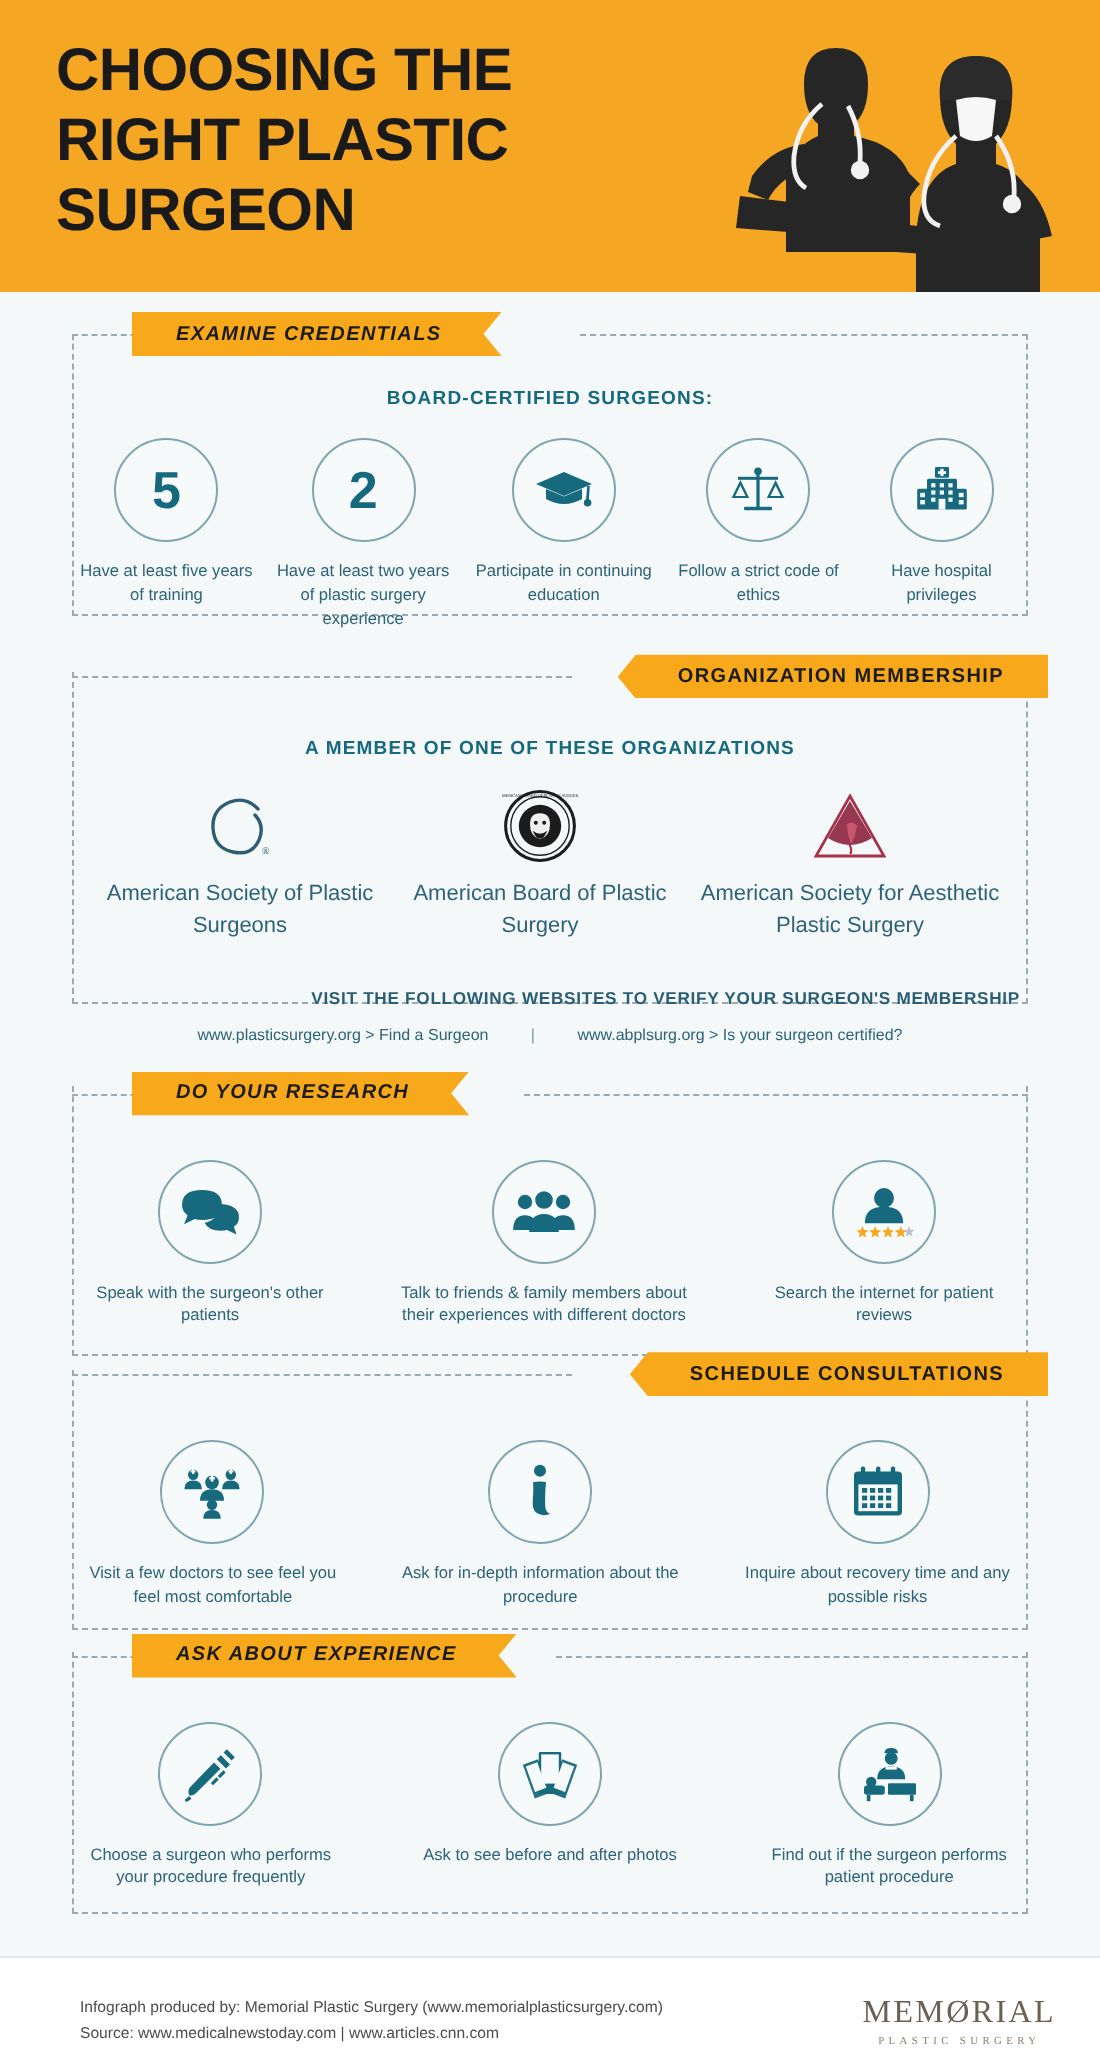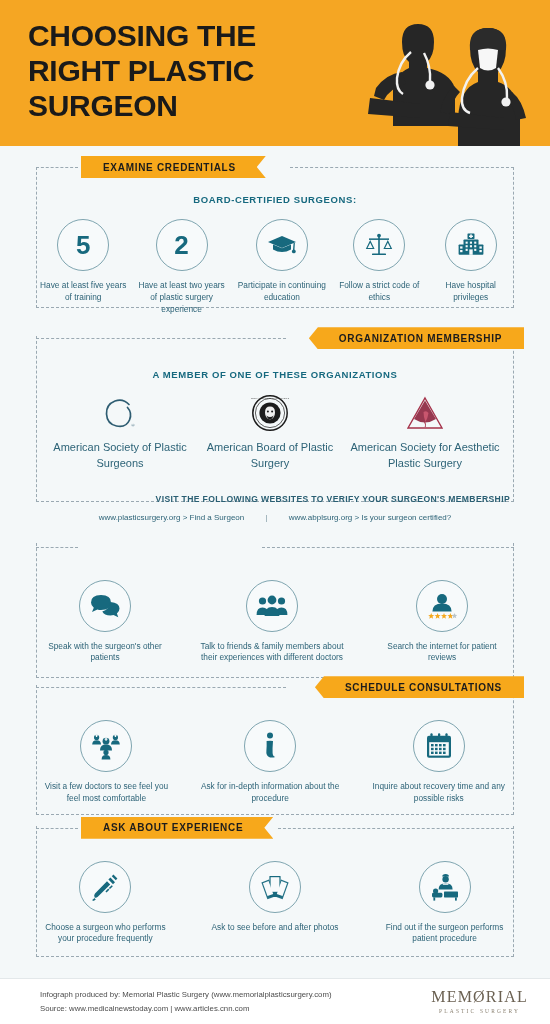--- a/index.html
+++ b/index.html
@@ -36,22 +36,22 @@
     border-top: 1px dashed #9aa9b2;
   }
   .banner {
     position: absolute; top: 0; height: 22px; background: #f7a81b;
     display: flex; align-items: center; z-index: 3;
   }
   .banner span {
     font-size: 10px; font-weight: bold; letter-spacing: 0.7px;
     color: #1c1c1c; text-transform: uppercase; white-space: nowrap;
   }
-  .banner.left { left: 59px; padding: 0 30px 0 22px;
-    clip-path: polygon(0 0, 100% 0, calc(100% - 9px) 50%, 100% 100%, 0 100%); }
+  .banner.left { left: 44px; padding: 0 30px 0 22px;
+    clip-path: polygon(0 0, 100% 0, calc(100% - 9px) 50%, 100% 100%, 0 100%); font-style: italic; }
   .banner.right { right: 4px; padding: 0 22px 0 30px;
     clip-path: polygon(9px 0, 100% 0, 100% 100%, 9px 100%, 0 50%); }
 
   .sec-body { position: relative; padding: 0 18px; }
 
   .subhead {
     text-align: center; font-size: 9.5px; font-weight: bold;
     letter-spacing: 0.6px; color: #16697f; text-transform: uppercase;
   }
 
@@ -80,21 +80,21 @@
     text-align: center; font-size: 8.6px; font-weight: bold;
     letter-spacing: 0.35px; color: #2a5f73; text-transform: uppercase;
   }
   .links { text-align: center; font-size: 8px; color: #2d6377; }
   .links .sep { display: inline-block; width: 40px; color: #7d97a2; }
 
   
   .footer {
     position: absolute; left: 0; bottom: 0; width: 550px; height: 46px;
     background: #ffffff; border-top: 1px solid #e3e8ea;
-    display: flex; align-items: center; justify-content: space-between;
+    display: flex; align-items: flex-end; justify-content: space-between;
     padding: 0 22px 0 40px;
   }
   .fline { font-size: 7.8px; color: #4c4c4c; line-height: 1.75; }
   .flogo { text-align: center; }
   .flogo .m1 { font-size: 16px; letter-spacing: 1.2px; color: #6b6152;
     font-family: "Liberation Serif", serif; line-height: 1; }
   .flogo .m2 { font-size: 5.4px; letter-spacing: 2.2px; color: #8a8070;
     font-family: "Liberation Serif", serif; margin-top: 3px; }
 </style>
 </head>
@@ -285,20 +285,23 @@
         <span>www.abplsurg.org &gt; Is your surgeon certified?</span>
       </div>
     </div>
   </div>
 
   <div class="section" style="padding-top:14px;">
     <div class="frame" style="top:21px; height:135px;"></div>
     <div class="band">
       <div class="band-line" style="left:14px; width:42px;"></div>
       <div class="band-line" style="left:240px; right:14px;"></div>
+      <div class="banner left">
+        <span>DO YOUR RESEARCH</span>
+      </div>
     </div>
     <div class="sec-body" style="padding-top:22px;">
       <div class="row" style="gap:22px;">
 
         <div class="cell" style="width:130px;">
           <div class="circle">
             <svg width="30" height="26" viewBox="0 0 30 26">
               <path class="teal" d="M11 2 q10 0 10 7.5 q0 7.5 -10 7.5 q-2 0 -3.6 -0.5 l-5.4 2.6 l1.8 -4.4 q-2.8 -2.2 -2.8 -5.2 q0 -7.5 10 -7.5z"></path>
               <path class="teal" d="M20.5 9 q9 0.6 9 6.6 q0 3 -2.6 4.8 l1.4 3.8 l-4.8 -2.2 q-1.4 0.4 -3 0.4 q-6.4 0 -8.2 -4 q6.6 -1.2 8.2 -9.4z"></path>
             </svg>

